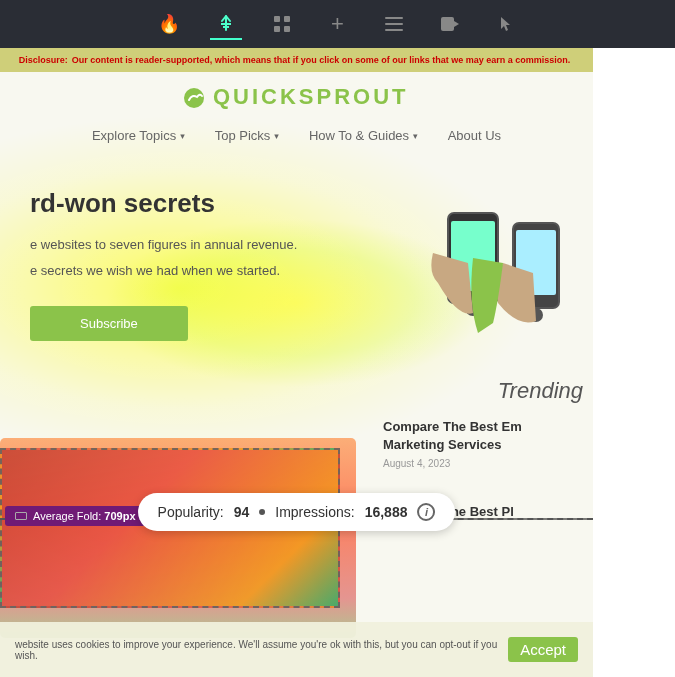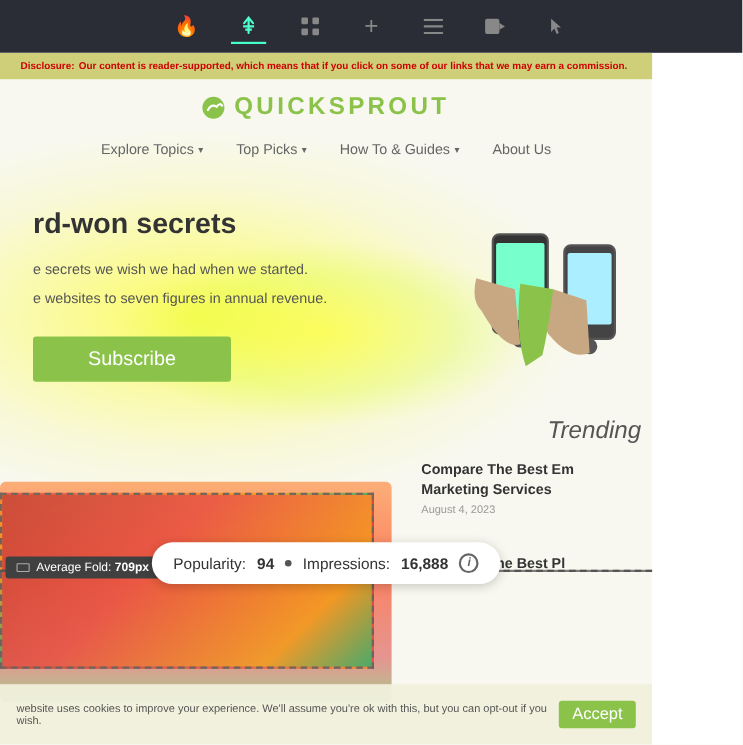--- a/index.html
+++ b/index.html
@@ -139,21 +139,21 @@
       margin-bottom: 6px;
       line-height: 1.5;
     }
     .subscribe-btn {
       display: inline-block;
       background: #8bc34a;
       color: white;
       border: none;
       padding: 10px 50px;
       border-radius: 3px;
-      font-size: 18px;
+      font-size: 13px;
       cursor: pointer;
       margin-top: 20px;
     }
 
     
     .phone-illustration {
       position: absolute;
       top: 100px;
       right: 0;
       width: 200px;
@@ -227,21 +227,21 @@
       left: 0; right: 0;
       height: 2px;
       background: rgba(0,0,0,0.5);
       border-top: 2px dashed #555;
       z-index: 10;
     }
     .average-fold-label {
       position: absolute;
       top: 458px;
       left: 5px;
-      background: #404040;
+      background: #701a75;
       color: white;
       font-size: 11px;
       padding: 4px 10px;
       border-radius: 3px;
       z-index: 10;
       display: flex;
       align-items: center;
       gap: 6px;
     }
     .fold-icon {
@@ -418,22 +418,22 @@
       <span>How To &amp; Guides</span>
       <span class="chevron">▾</span>
     </div>
     <div class="nav-item">
       <span>About Us</span>
     </div>
   </div>
 
   <div class="hero-area">
     <div class="hero-title">rd-won secrets</div>
+    <div class="hero-subtitle">e websites to seven figures in annual revenue.</div>
     <div class="hero-subtitle">e secrets we wish we had when we started.</div>
-    <div class="hero-subtitle">e websites to seven figures in annual revenue.</div>
     <button class="subscribe-btn">Subscribe</button>
   </div>
 
   <div class="phone-illustration">
     <svg width="170" height="210" viewBox="0 0 170 210">
 
       <g transform="translate(10,20)">
         <rect x="30" y="30" width="50" height="90" rx="6" fill="#333" stroke="#555" stroke-width="2"></rect>
         <rect x="33" y="38" width="44" height="70" rx="2" fill="#7fc"></rect>
         <ellipse cx="55" cy="125" rx="8" ry="8" fill="#555"></ellipse>

